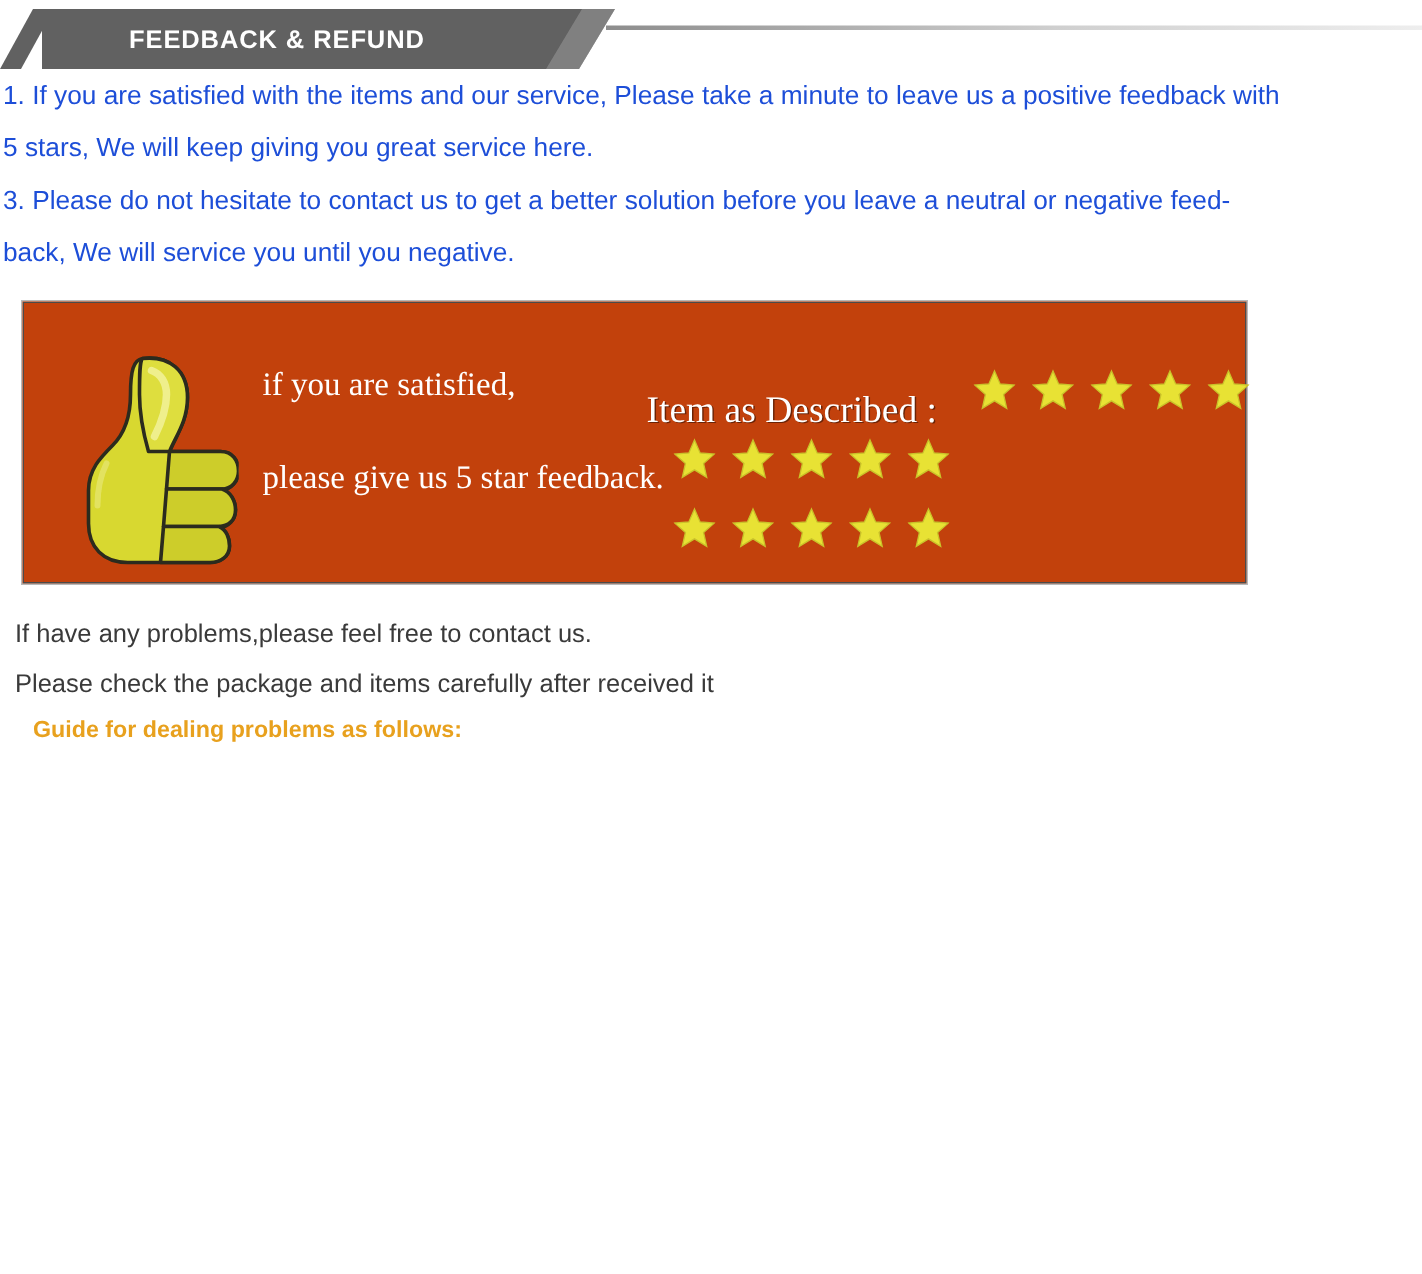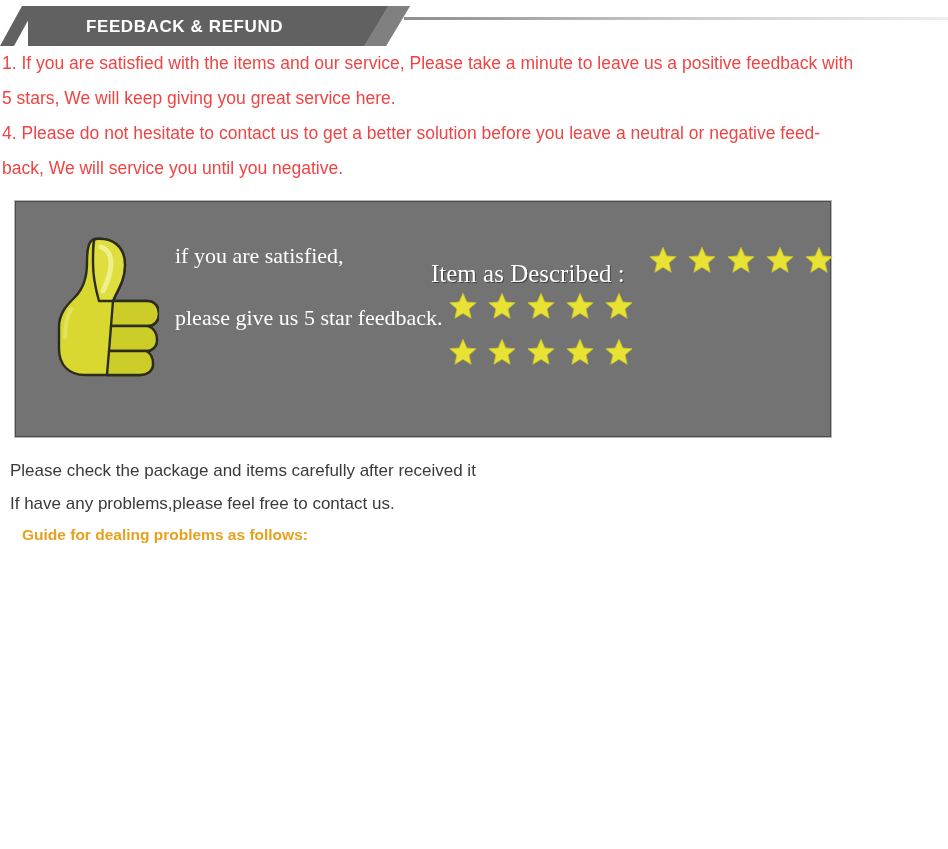--- a/index.html
+++ b/index.html
@@ -50,30 +50,30 @@
   }
 
   
   .intro{
     padding:0 4px 0 2px;
   }
   .intro p{
     margin:0 0 0 0;
     font-size:17.5px;
     line-height:35px;
-    color:#ef4444;
+    color:#1d4ed8;
     white-space:nowrap;
   }
 
   
   .fb-banner{
     position:relative;
     margin:14px 0 0 14px;
-    width:818px; height:238px;
-    background:#737373;
+    width:818px; height:190px;
+    background:#c2410c;
     border:1px solid #b9b9b9;
     box-shadow: inset 0 0 0 1px #4b4b4b;
   }
   .thumb-wrap{
     position:absolute; left:36px; top:30px;
     width:108px; height:150px;
   }
   .fb-lines{
     position:absolute; left:160px; top:42px;
     color:#fff;
@@ -127,21 +127,21 @@
   <div class="hdr-sliver"></div>
   <div class="hdr-bar"></div>
   <div class="hdr-tip"></div>
   <div class="hdr-line"></div>
   <div class="hdr-title">FEEDBACK &amp; REFUND</div>
 </div>
 
 <div class="intro">
   <p>1. If you are satisfied with the items and our service, Please take a minute to leave us a positive feedback with</p>
   <p>5 stars, We will keep giving you great service here.</p>
-  <p>4. Please do not hesitate to contact us to get a better solution before you leave a neutral or negative feed-</p>
+  <p>3. Please do not hesitate to contact us to get a better solution before you leave a neutral or negative feed-</p>
   <p>back, We will service you until you negative.</p>
 </div>
 
 <div class="fb-banner">
 
   <div class="thumb-wrap">
     <svg viewBox="0 0 108 150" width="108" height="150">
       <g stroke="#2b2b1e" stroke-width="2.4" stroke-linejoin="round">
         <path d="M44 8 C62 6 74 16 74 34 C74 50 66 60 62 70 L96 70 C104 70 108 76 108 83
                  C108 90 103 95 97 96 C103 98 106 103 106 109 C106 116 101 120 95 121
@@ -220,22 +220,22 @@
           </svg>
           <svg width="28" height="28" viewBox="0 0 32 32">
             <path d="M16 1.5 L20.3 11.4 L31 12.3 L22.9 19.4 L25.3 30 L16 24.3 L6.7 30 L9.1 19.4 L1 12.3 L11.7 11.4 Z" fill="#e8e234" stroke="#c9c22a" stroke-width="1"></path>
           </svg>
         </div>
     </div>
   </div>
 </div>
 
 <div class="notes">
+  <p>If have any problems,please feel free to contact us.</p>
   <p>Please check the package and items carefully after received it</p>
-  <p>If have any problems,please feel free to contact us.</p>
   <p class="guide">Guide for dealing problems as follows:</p>
 </div>
 
 <div class="flow">
   
 
   
   
   
   

